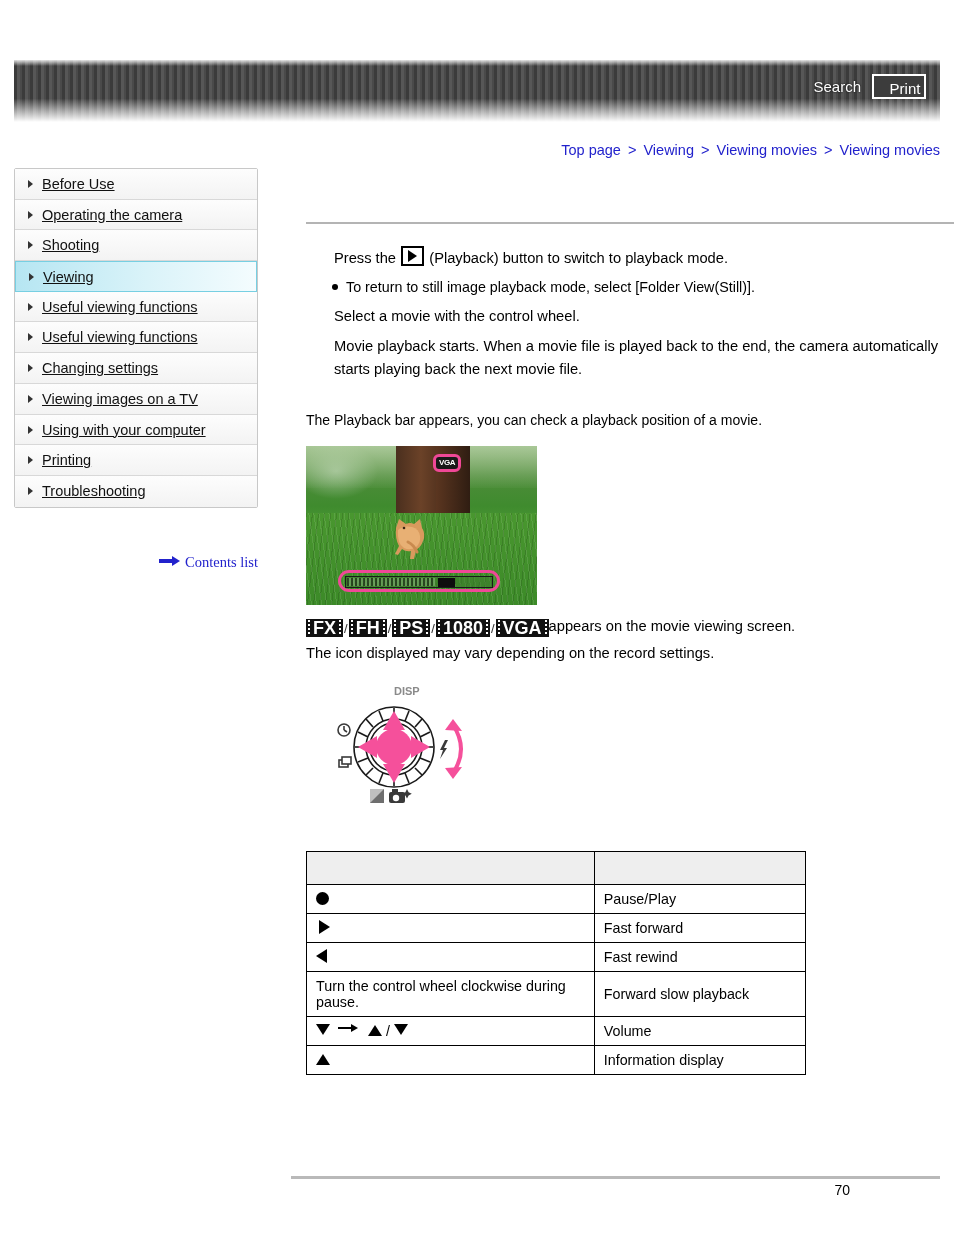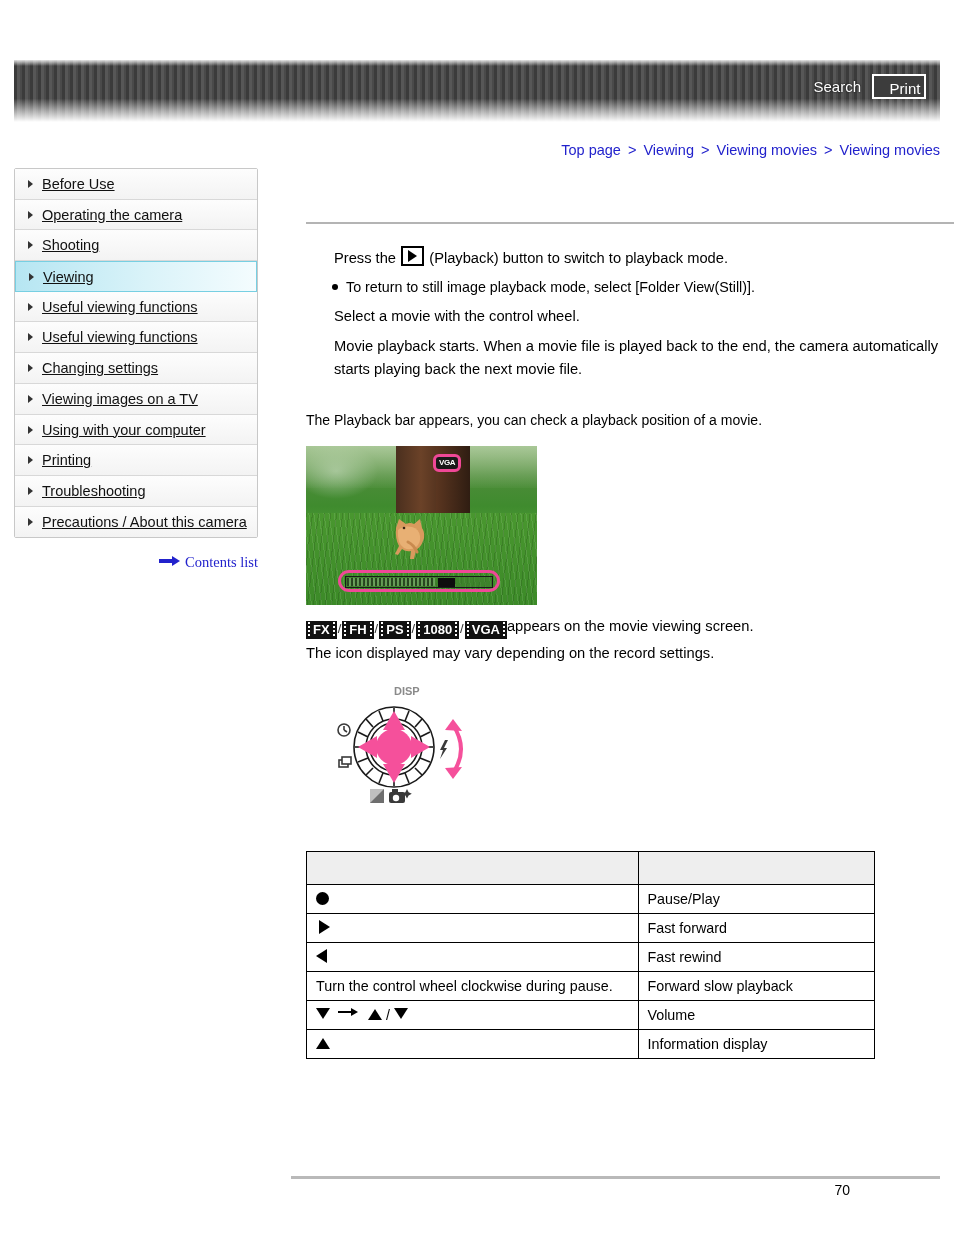--- a/index.html
+++ b/index.html
@@ -325,21 +325,21 @@
     font-size: 14.7px;
     line-height: 23px;
   }
   .fmt {
     display: inline-block;
     vertical-align: -3px;
     height: 18px;
     background: #111111;
     color: #ffffff;
     font-weight: bold;
-    font-size: 13px;
+    font-size: 18px;
     line-height: 18px;
     padding: 0 7px;
     position: relative;
     letter-spacing: 0px;
     text-align: right;
   }
   .fmt::before, .fmt::after {
     content: "";
     position: absolute;
     top: 1px;
@@ -366,21 +366,21 @@
   #wheel-wrap {
     position: relative;
     width: 160px;
     height: 130px;
     margin: 16px 0 0 22px;
   }
 
   
   #op-table {
     margin-top: 40px;
-    width: 569px;
+    width: 500px;
     border-collapse: collapse;
     font-size: 14.3px;
     padding-left: 16px;
   }
   #op-table td, #op-table th {
     border: 1px solid #000000;
     padding: 6px 9px;
     vertical-align: middle;
     text-align: left;
     font-weight: normal;
@@ -545,24 +545,20 @@
     <span class="bullet"></span>
     <span>Using with your computer</span>
   </div>
   <div class="nav-item">
     <span class="bullet"></span>
     <span>Printing</span>
   </div>
   <div class="nav-item">
     <span class="bullet"></span>
     <span>Troubleshooting</span>
-  </div>
-  <div class="nav-item">
-    <span class="bullet"></span>
-    <span>Precautions / About this camera</span>
   </div>
 </nav>
 
 <div id="contents-list-row">
   <span id="contents-arrow">
     <svg width="22" height="12" viewBox="0 0 22 12">
       <rect x="0" y="4" width="14" height="4" fill="#2222cc"></rect>
       <polygon points="13,1 21,6 13,11" fill="#2222cc"></polygon>
     </svg>
   </span><span id="contents-list-link">Contents list</span>

